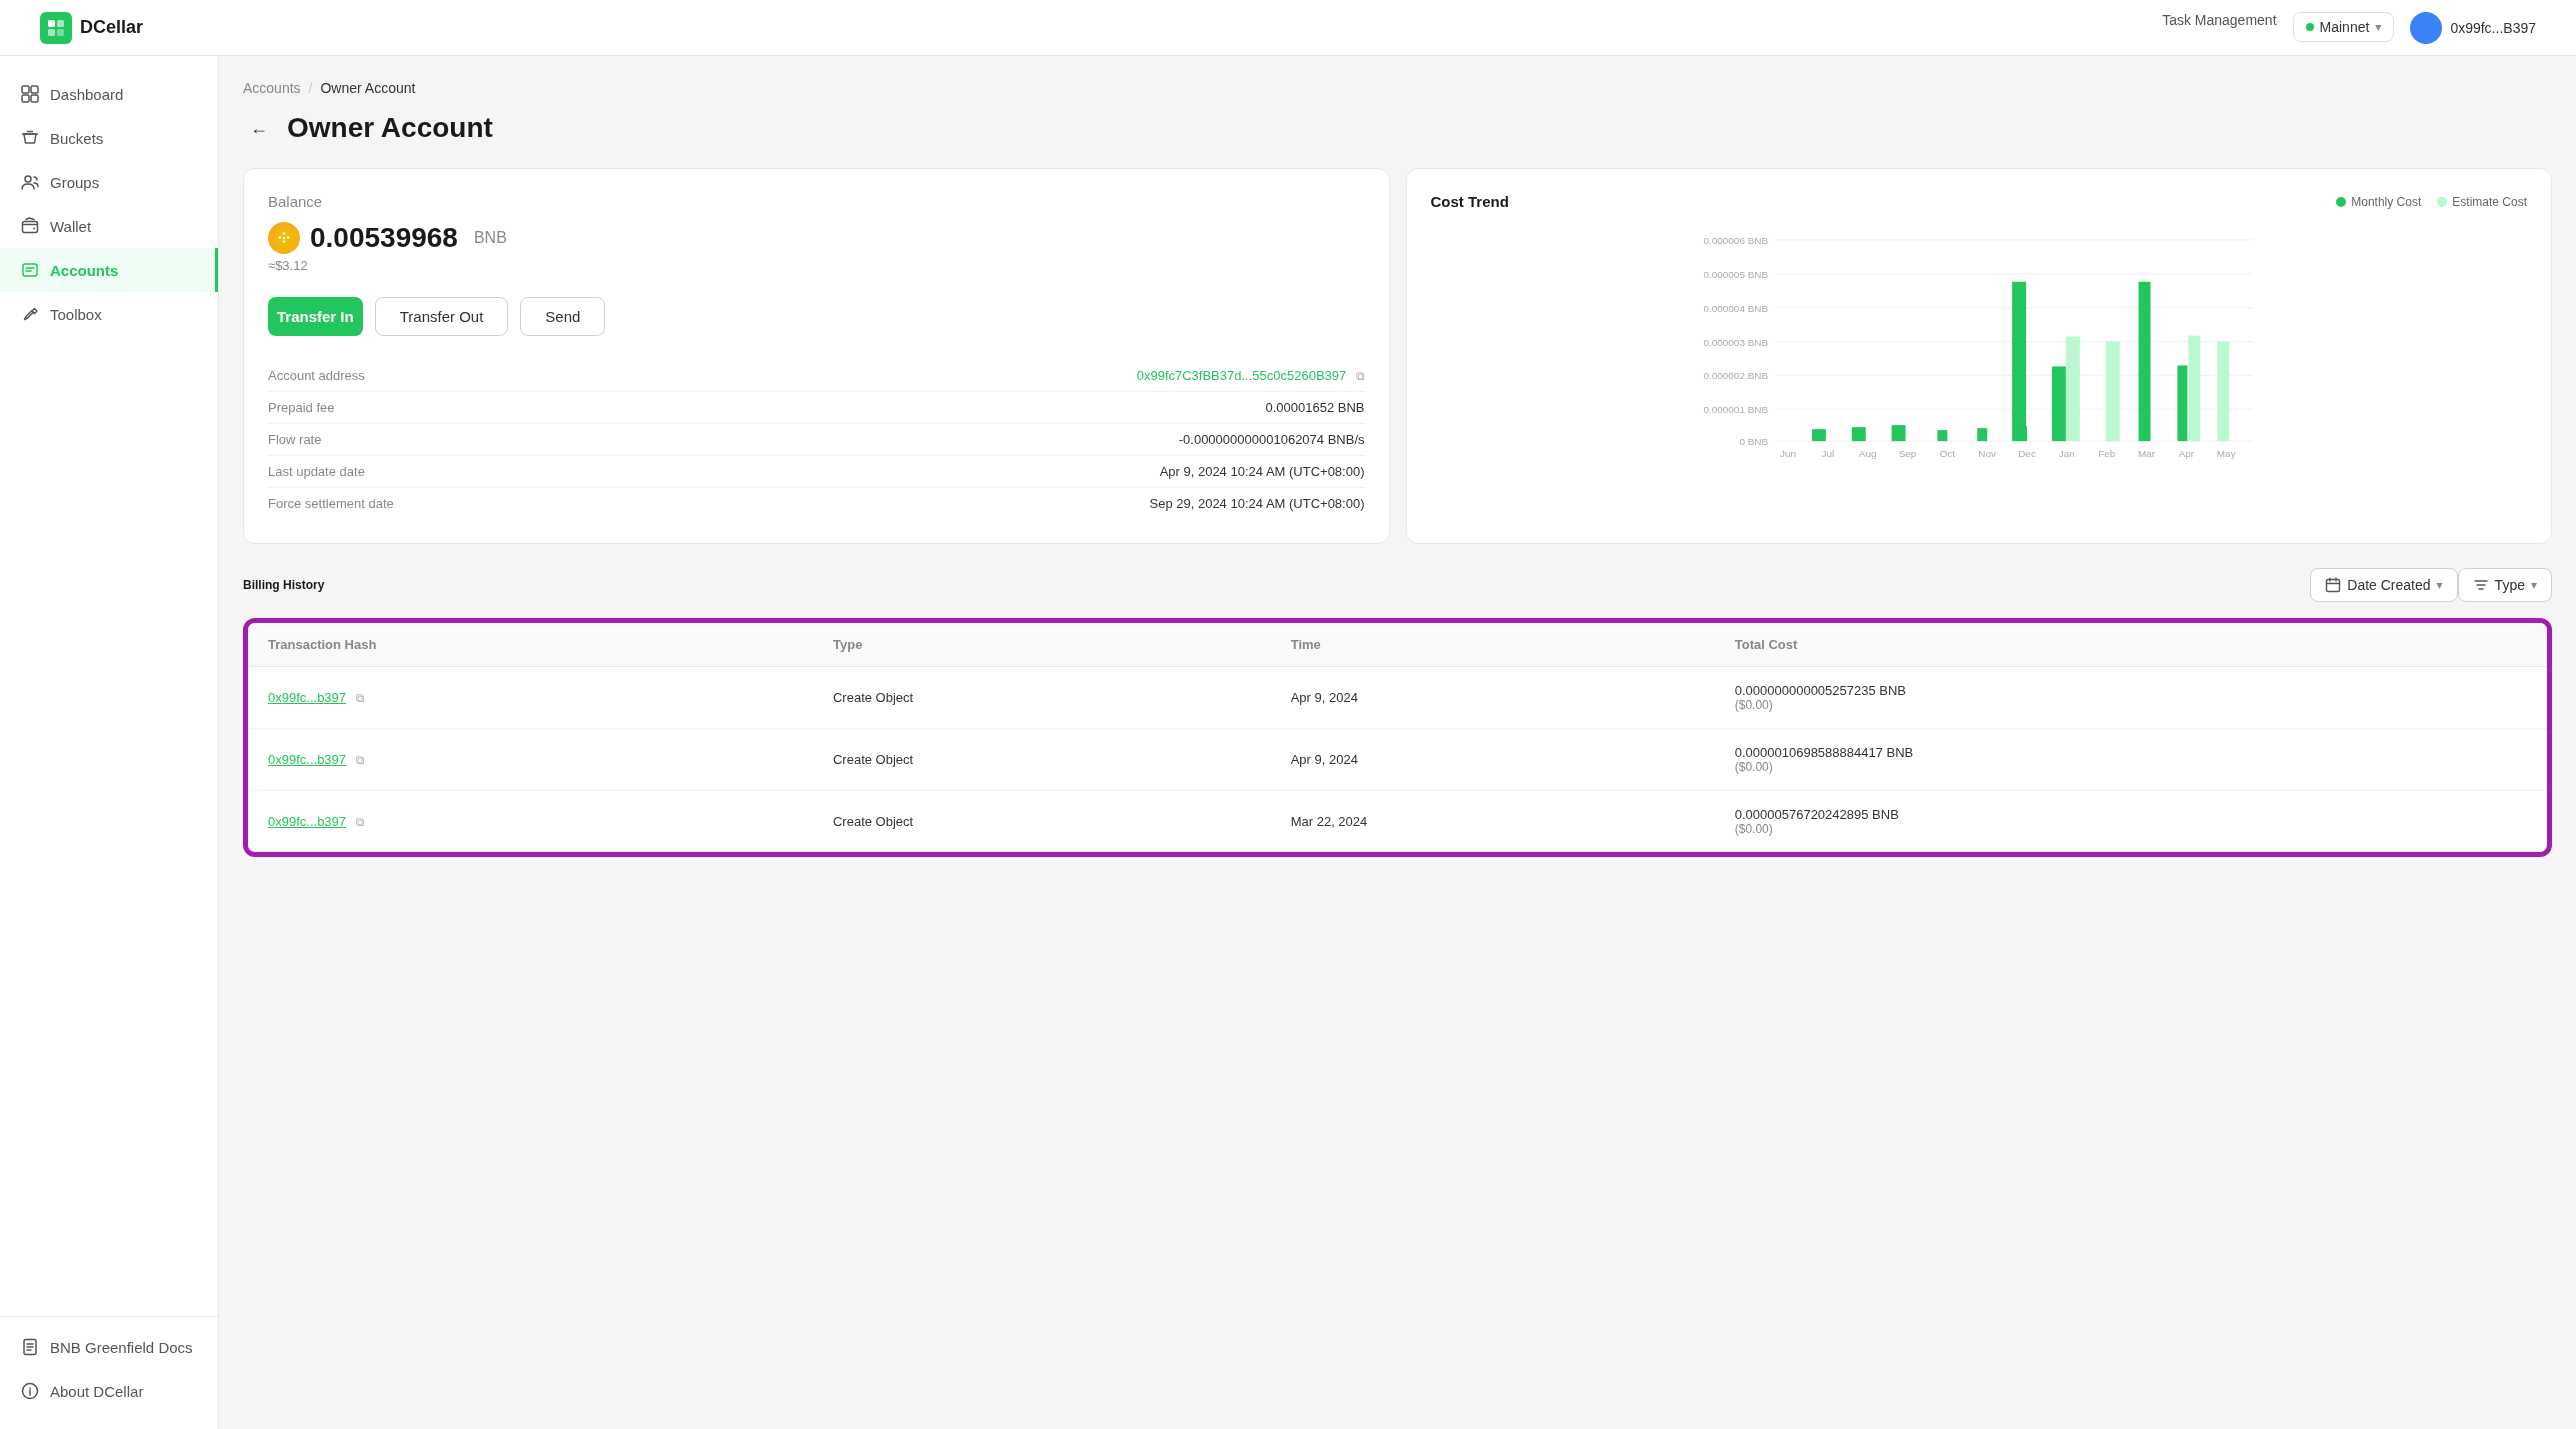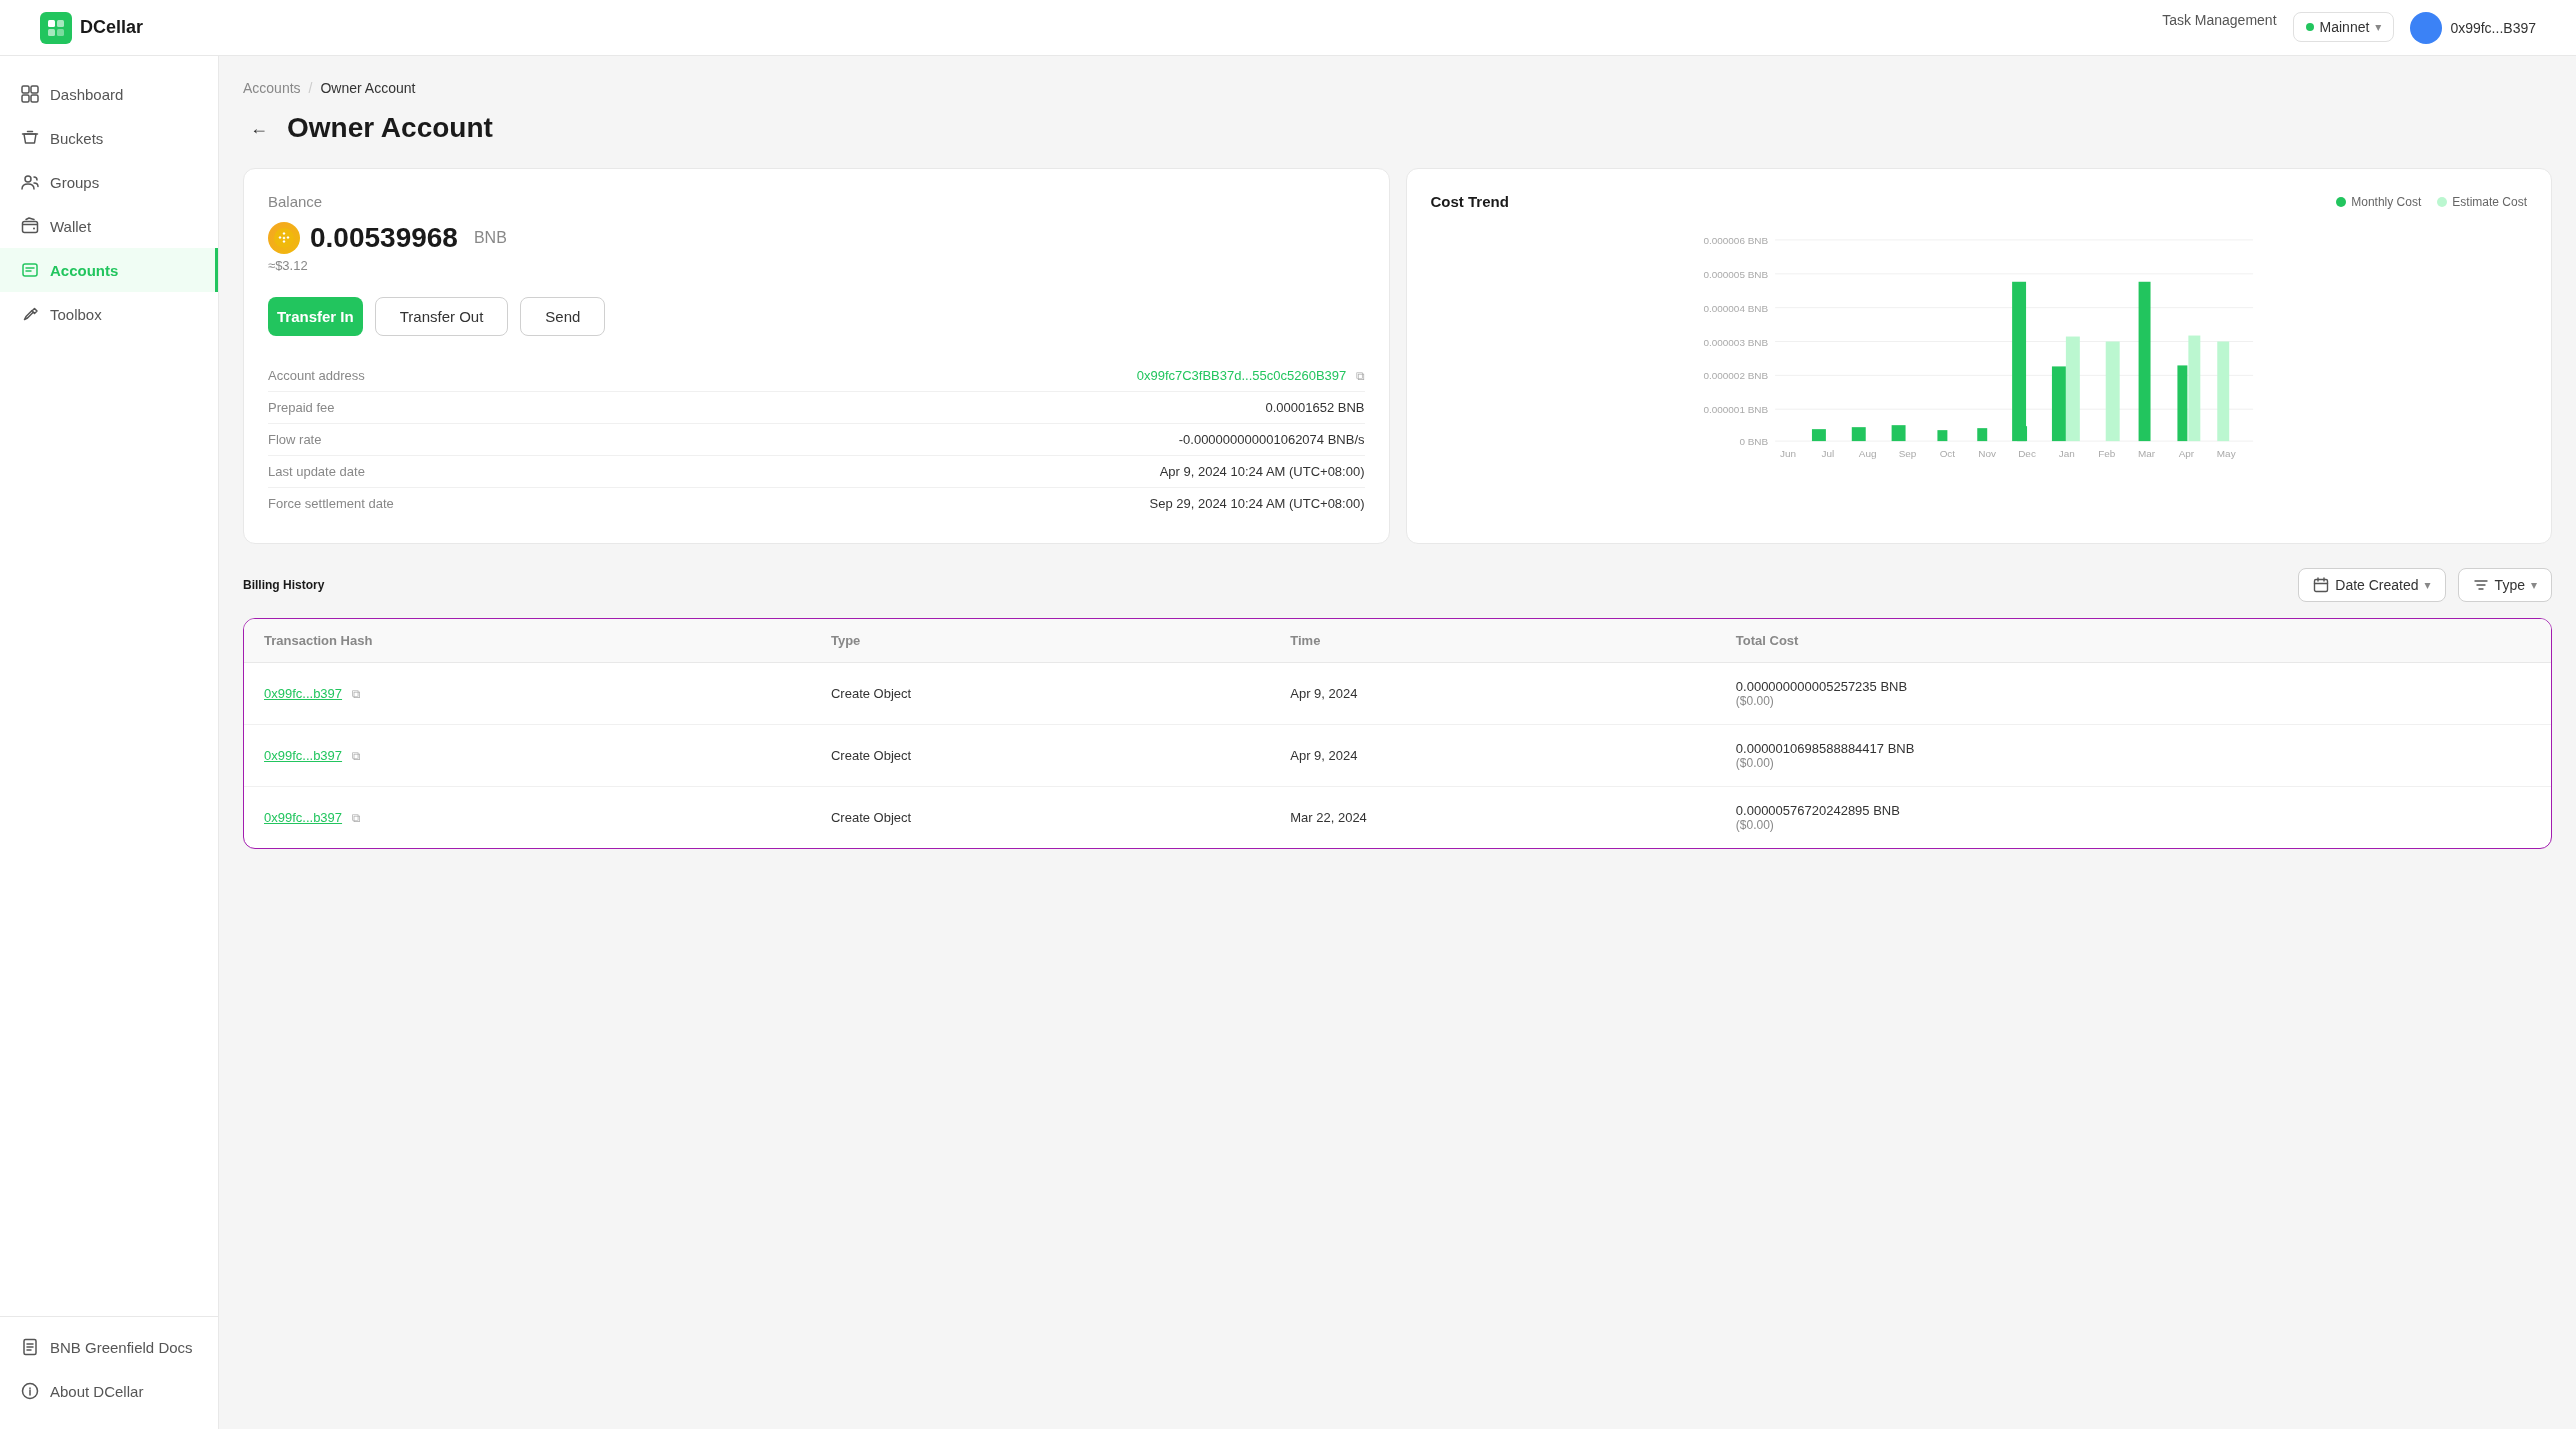--- a/index.html
+++ b/index.html
@@ -68,25 +68,25 @@
     .cost-trend-title { font-size: 15px; font-weight: 600; color: #1a1a1a; }
     .legend { display: flex; align-items: center; gap: 16px; font-size: 12px; color: #666; }
     .legend-item { display: flex; align-items: center; gap: 5px; }
     .legend-dot { width: 10px; height: 10px; border-radius: 50%; }
     .chart-area { position: relative; height: 239px; }
     .chart-svg { width: 100%; height: 100%; }
 
     
     .billing-header { display: flex; align-items: center; justify-content: space-between; margin-bottom: 16px; }
     .billing-title { font-size: 12px; font-weight: 700; color: #1a1a1a; }
-    .billing-filters { display: flex; gap: 12px; }
+    .billing-filters { display: flex; }
     .filter-btn { display: flex; align-items: center; gap: 6px; border: 1px solid #d0d0d0; border-radius: 8px; padding: 8px 14px; cursor: pointer; background: #fff; font-size: 14px; color: #333; }
 
     
-    .table-container { background: #fff; border-radius: 12px; border: 1px solid #a21caf; overflow: hidden; }
+    .table-container { background: #fff; border-radius: 12px; border: 5px solid #a21caf; overflow: hidden; }
     table { width: 100%; border-collapse: collapse; }
     thead th { background: #f9f9f9; padding: 14px 20px; text-align: left; font-size: 13px; font-weight: 600; color: #888; border-bottom: 1px solid #e8e8e8; }
     tbody td { padding: 16px 20px; border-bottom: 1px solid #f0f0f0; font-size: 13px; color: #333; }
     tbody tr:last-child td { border-bottom: none; }
     .tx-hash { color: #22c55e; text-decoration: underline; cursor: pointer; }
     .total-cost-sub { color: #888; font-size: 12px; }
 
     
     .chevron { font-size: 12px; color: #888; }
   </style>

